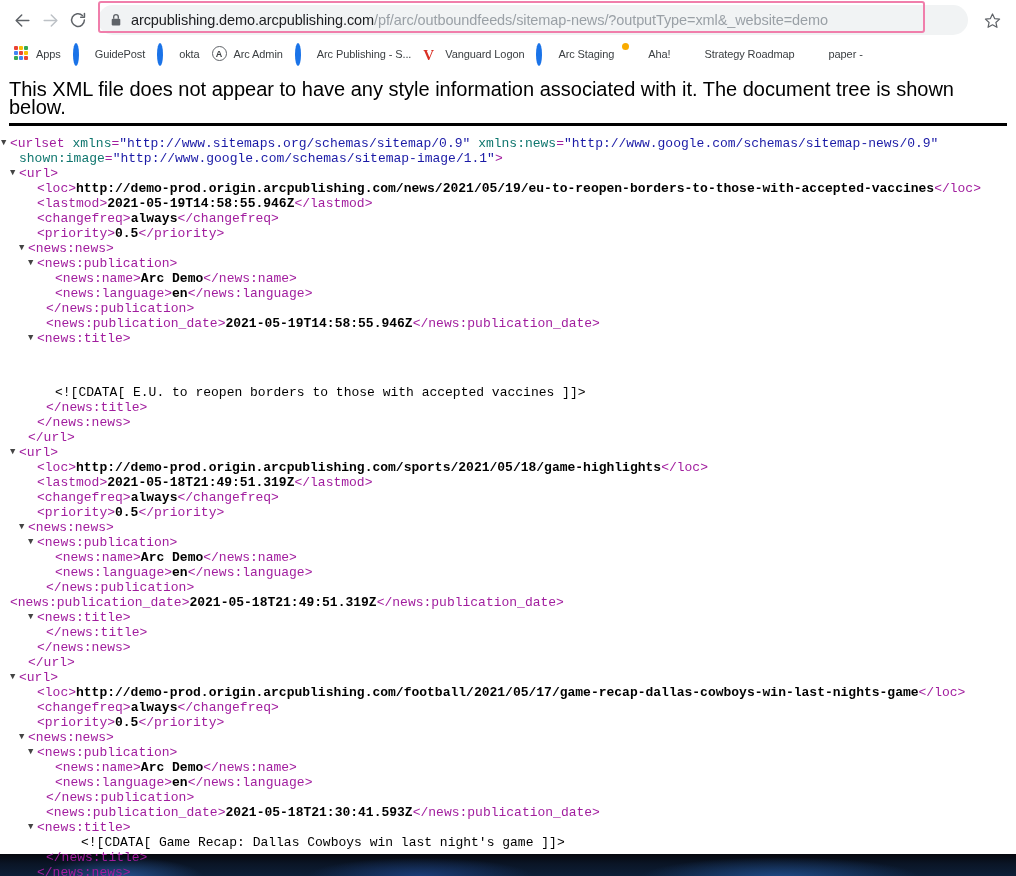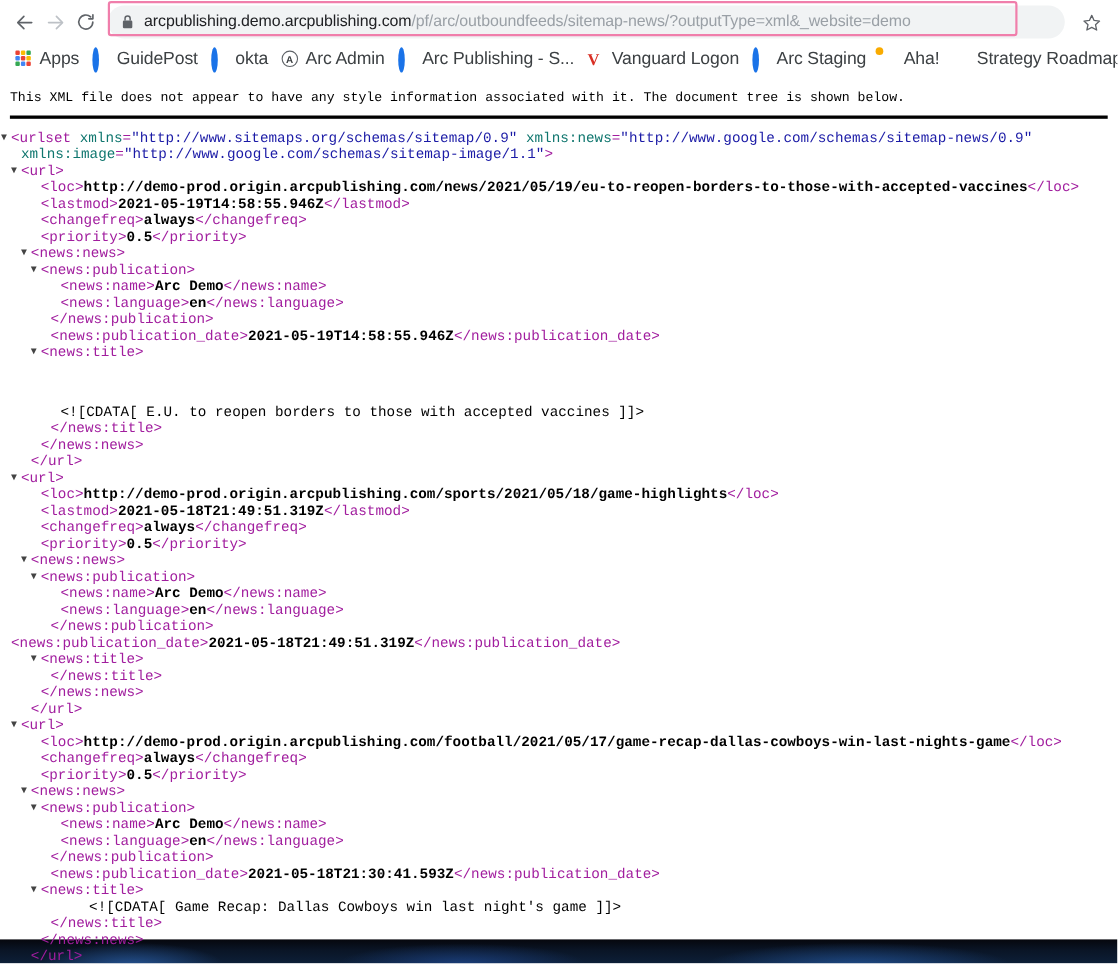--- a/index.html
+++ b/index.html
@@ -102,21 +102,21 @@
   .bm-item {
     display: flex;
     align-items: center;
     height: 24px;
     padding: 0 8px 0 4px;
     border-radius: 4px;
     flex: 0 0 auto;
   }
   .bm-label {
     font-family: "Liberation Sans", sans-serif;
-    font-size: 16px;
+    font-size: 11px;
     color: #3c4043;
     margin-left: 6px;
     letter-spacing: -0.1px;
   }
   .bm-icon { width: 16px; height: 16px; flex: 0 0 auto; display:block; }
 
   
   .apps-grid {
     width: 14px; height: 14px;
     display: grid;
@@ -182,22 +182,22 @@
   
   #page-viewport {
     width: 1016px;
     height: 808px;
     background: #ffffff;
     position: relative;
     overflow: hidden;
   }
 
   #xml-notice {
-    font-family: Liberation Mono, monospace;
-    font-size: 12px;
+    font-family: Liberation Sans, sans-serif;
+    font-size: 20px;
     color: #000000;
     padding: 12px 0 6px 9px;
     line-height: 18px;
   }
 
   #notice-rule {
     height: 3px;
     background: #000000;
     margin: 1px 9px 0 9px;
   }
@@ -372,21 +372,21 @@
 </div>
 
 <div id="page-viewport">
   <div id="page-white-mask"></div>
 
   <div id="xml-content-layer">
     <div id="xml-notice">This XML file does not appear to have any style information associated with it. The document tree is shown below.</div>
     <div id="notice-rule"></div>
     <div id="xml-tree">
         <div class="xline" style="padding-left: 10px;"><span class="tw">▼</span><span class="tag">&lt;urlset </span><span class="attr">xmlns</span><span class="tag">=</span><span class="val">"http://www.sitemaps.org/schemas/sitemap/0.9"</span><span class="tag"> </span><span class="attr">xmlns:news</span><span class="tag">=</span><span class="val">"http://www.google.com/schemas/sitemap-news/0.9"</span></div>
-        <div class="xline" style="padding-left: 19px;"><span class="tw blank">&nbsp;</span><span class="attr">xmlns:image</span><span class="tag">=</span><span class="val">"http://www.google.com/schemas/sitemap-image/1.1"</span><span class="tag">&gt;</span></div>
+        <div class="xline" style="padding-left: 19px;"><span class="tw blank">&nbsp;</span><span class="attr">shown:image</span><span class="tag">=</span><span class="val">"http://www.google.com/schemas/sitemap-image/1.1"</span><span class="tag">&gt;</span></div>
         <div class="xline" style="padding-left: 19px;"><span class="tw">▼</span><span class="tag">&lt;url&gt;</span></div>
         <div class="xline" style="padding-left: 37px;"><span class="tw blank">&nbsp;</span><span class="tag">&lt;loc&gt;</span><span class="txt">http://demo-prod.origin.arcpublishing.com/news/2021/05/19/eu-to-reopen-borders-to-those-with-accepted-vaccines</span><span class="tag">&lt;/loc&gt;</span></div>
         <div class="xline" style="padding-left: 37px;"><span class="tw blank">&nbsp;</span><span class="tag">&lt;lastmod&gt;</span><span class="txt">2021-05-19T14:58:55.946Z</span><span class="tag">&lt;/lastmod&gt;</span></div>
         <div class="xline" style="padding-left: 37px;"><span class="tw blank">&nbsp;</span><span class="tag">&lt;changefreq&gt;</span><span class="txt">always</span><span class="tag">&lt;/changefreq&gt;</span></div>
         <div class="xline" style="padding-left: 37px;"><span class="tw blank">&nbsp;</span><span class="tag">&lt;priority&gt;</span><span class="txt">0.5</span><span class="tag">&lt;/priority&gt;</span></div>
         <div class="xline" style="padding-left: 28px;"><span class="tw">▼</span><span class="tag">&lt;news:news&gt;</span></div>
         <div class="xline" style="padding-left: 37px;"><span class="tw">▼</span><span class="tag">&lt;news:publication&gt;</span></div>
         <div class="xline" style="padding-left: 55px;"><span class="tw blank">&nbsp;</span><span class="tag">&lt;news:name&gt;</span><span class="txt">Arc Demo</span><span class="tag">&lt;/news:name&gt;</span></div>
         <div class="xline" style="padding-left: 55px;"><span class="tw blank">&nbsp;</span><span class="tag">&lt;news:language&gt;</span><span class="txt">en</span><span class="tag">&lt;/news:language&gt;</span></div>
         <div class="xline" style="padding-left: 46px;"><span class="tw blank">&nbsp;</span><span class="tag">&lt;/news:publication&gt;</span></div>

